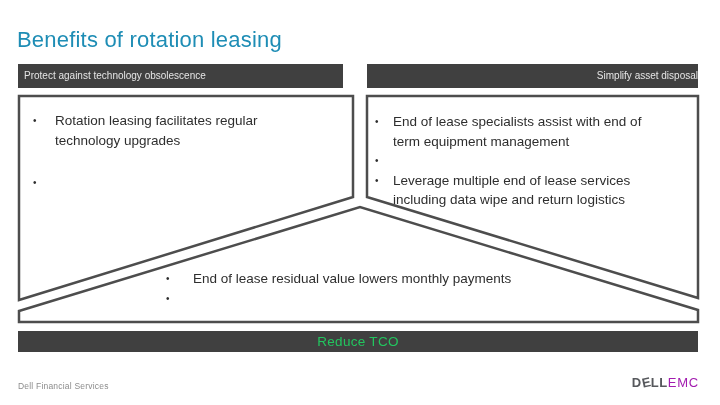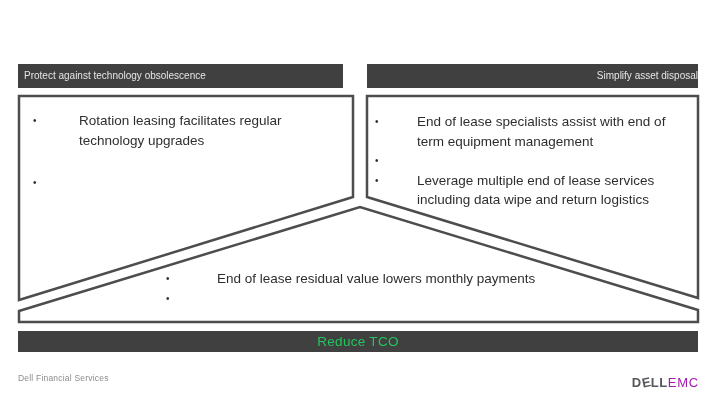--- a/index.html
+++ b/index.html
@@ -58,21 +58,21 @@
     color: #2e2e2e;
     font-size: 13.5px;
     line-height: 19.5px;
   }
   .bullets li { display: flex; align-items: flex-start; }
   .bullets .dot {
     flex: 0 0 auto;
     font-size: 10px;
     line-height: 19.5px;
   }
-  .bullets .txt { white-space: pre-line; margin-left: 24px; }
+  .bullets .txt { white-space: pre-line; }
 
   .left-bullets  { left: 33px;  top: 111px; width: 300px; }
   .left-bullets .dot { width: 22px; }
   .left-bullets li + li { margin-top: 23px; }
 
   .right-bullets { left: 375px; top: 112px; width: 316px; }
   .right-bullets .dot { width: 18px; }
 
   .bottom-bullets { left: 166px; top: 269px; width: 430px; }
   .bottom-bullets .dot { width: 27px; }
@@ -87,21 +87,21 @@
     color: #22c55e;
     font-size: 13.5px;
     line-height: 21px;
     text-align: center;
     letter-spacing: 0.3px;
   }
 
   .footer-left {
     position: absolute;
     left: 18px;
-    top: 373px;
+    top: 381px;
     font-size: 8.5px;
     color: #8c8c8c;
     letter-spacing: 0.2px;
   }
 
   .logo {
     position: absolute;
     right: 21px;
     top: 376px;
     font-size: 13px;
@@ -121,20 +121,21 @@
     font-weight: 400;
     color: #a21caf;
     letter-spacing: 0.8px;
   }
 </style>
 </head>
 <body>
 
 <div class="slide">
 
+  <h1 class="title">Benefits of rotation leasing</h1>
 
   <div class="header-bar left">
     <span>Protect against technology obsolescence</span>
   </div>
   <div class="header-bar right">
     <span>Simplify asset disposal</span>
   </div>
 
   <svg class="shapes" viewBox="0 0 720 405" xmlns="http://www.w3.org/2000/svg" aria-hidden="true">
     <polygon points="19,96 353,96 353,197 19,300"></polygon>

